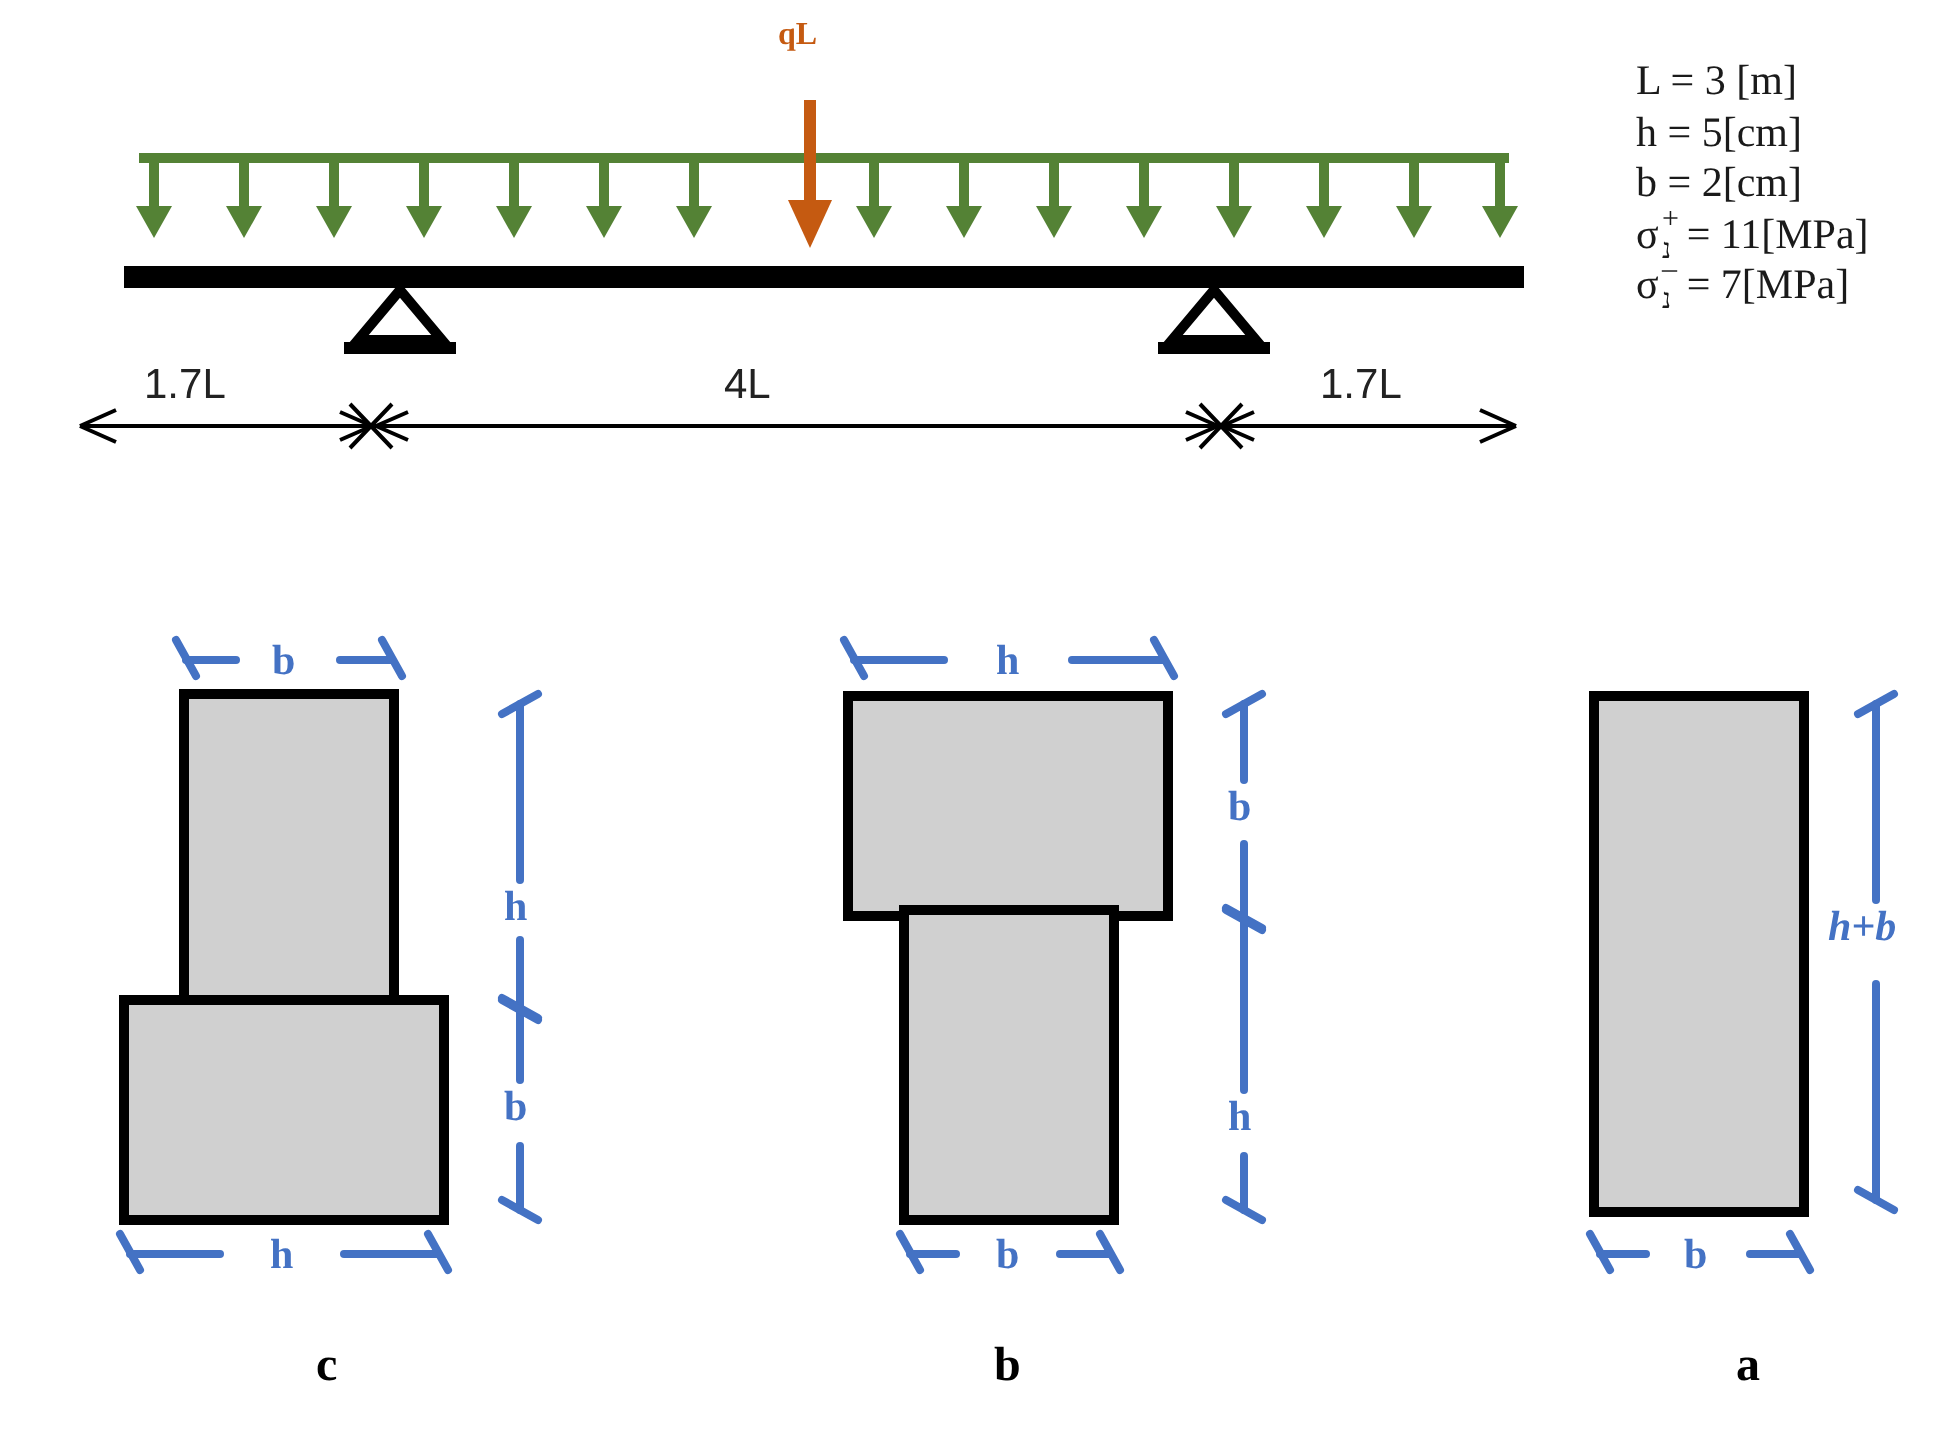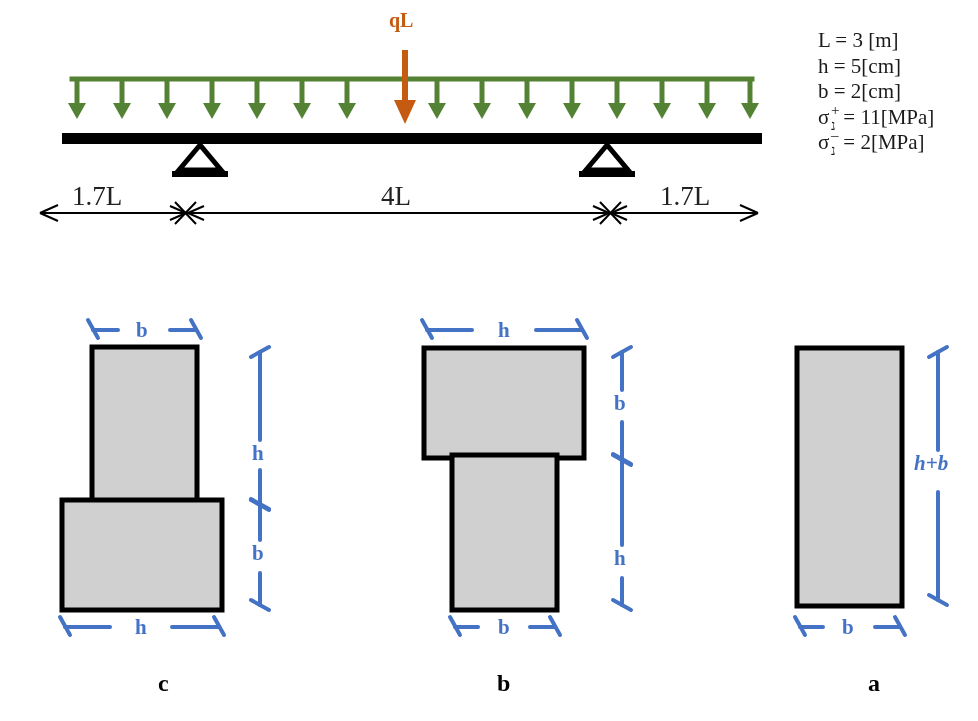--- a/index.html
+++ b/index.html
@@ -52,27 +52,27 @@
     position: absolute;
     left: 13px;
     top: 8px;
     font-size: 14px;
   }
   .sigma-gap { display: inline-block; width: 14px; }
   .load-label {
     position: absolute;
     font-family: "Liberation Serif", serif;
     font-weight: bold;
-    font-size: 20px;
+    font-size: 16px;
     color: #C55A11;
   }
   .dim-text {
     position: absolute;
-    font-family: Liberation Serif, serif;
-    font-size: 27px;
+    font-family: Liberation Sans, sans-serif;
+    font-size: 21px;
     color: #222222;
   }
   .blue-dim {
     position: absolute;
     font-family: "Liberation Serif", serif;
     font-weight: bold;
     font-size: 21px;
     color: #4472C4;
   }
   .shape-caption {
@@ -275,28 +275,28 @@
     <span class="param-line">h = 5[cm]</span>
     <span class="param-line">b = 2[cm]</span>
     <span class="param-line">
       <span class="sigma-wrap">
         <span>σ</span><span class="sigma-sup">+</span><span class="sigma-sub">נ</span>
       </span><span class="sigma-gap"></span><span>= 11[MPa]</span>
     </span>
     <span class="param-line">
       <span class="sigma-wrap">
         <span>σ</span><span class="sigma-sup">–</span><span class="sigma-sub">נ</span>
-      </span><span class="sigma-gap"></span><span>= 2[MPa]</span>
+      </span><span class="sigma-gap"></span><span>= 7[MPa]</span>
     </span>
   </div>
 
   <div class="load-label" style="left:389px; top:9px;">qL</div>
 
   <div class="dim-text" style="left:72px; top:181px;">1.7L</div>
-  <div class="dim-text" style="left:381px; top:181px;">4L</div>
+  <div class="dim-text" style="left:362px; top:181px;">4L</div>
   <div class="dim-text" style="left:660px; top:181px;">1.7L</div>
 
   <div class="blue-dim" style="left:136px; top:318px;">b</div>
   <div class="blue-dim" style="left:135px; top:615px;">h</div>
   <div class="blue-dim" style="left:252px; top:441px;">h</div>
   <div class="blue-dim" style="left:252px; top:541px;">b</div>
   <div class="shape-caption" style="left:158px; top:670px;">c</div>
 
   <div class="blue-dim" style="left:498px; top:318px;">h</div>
   <div class="blue-dim" style="left:498px; top:615px;">b</div>

